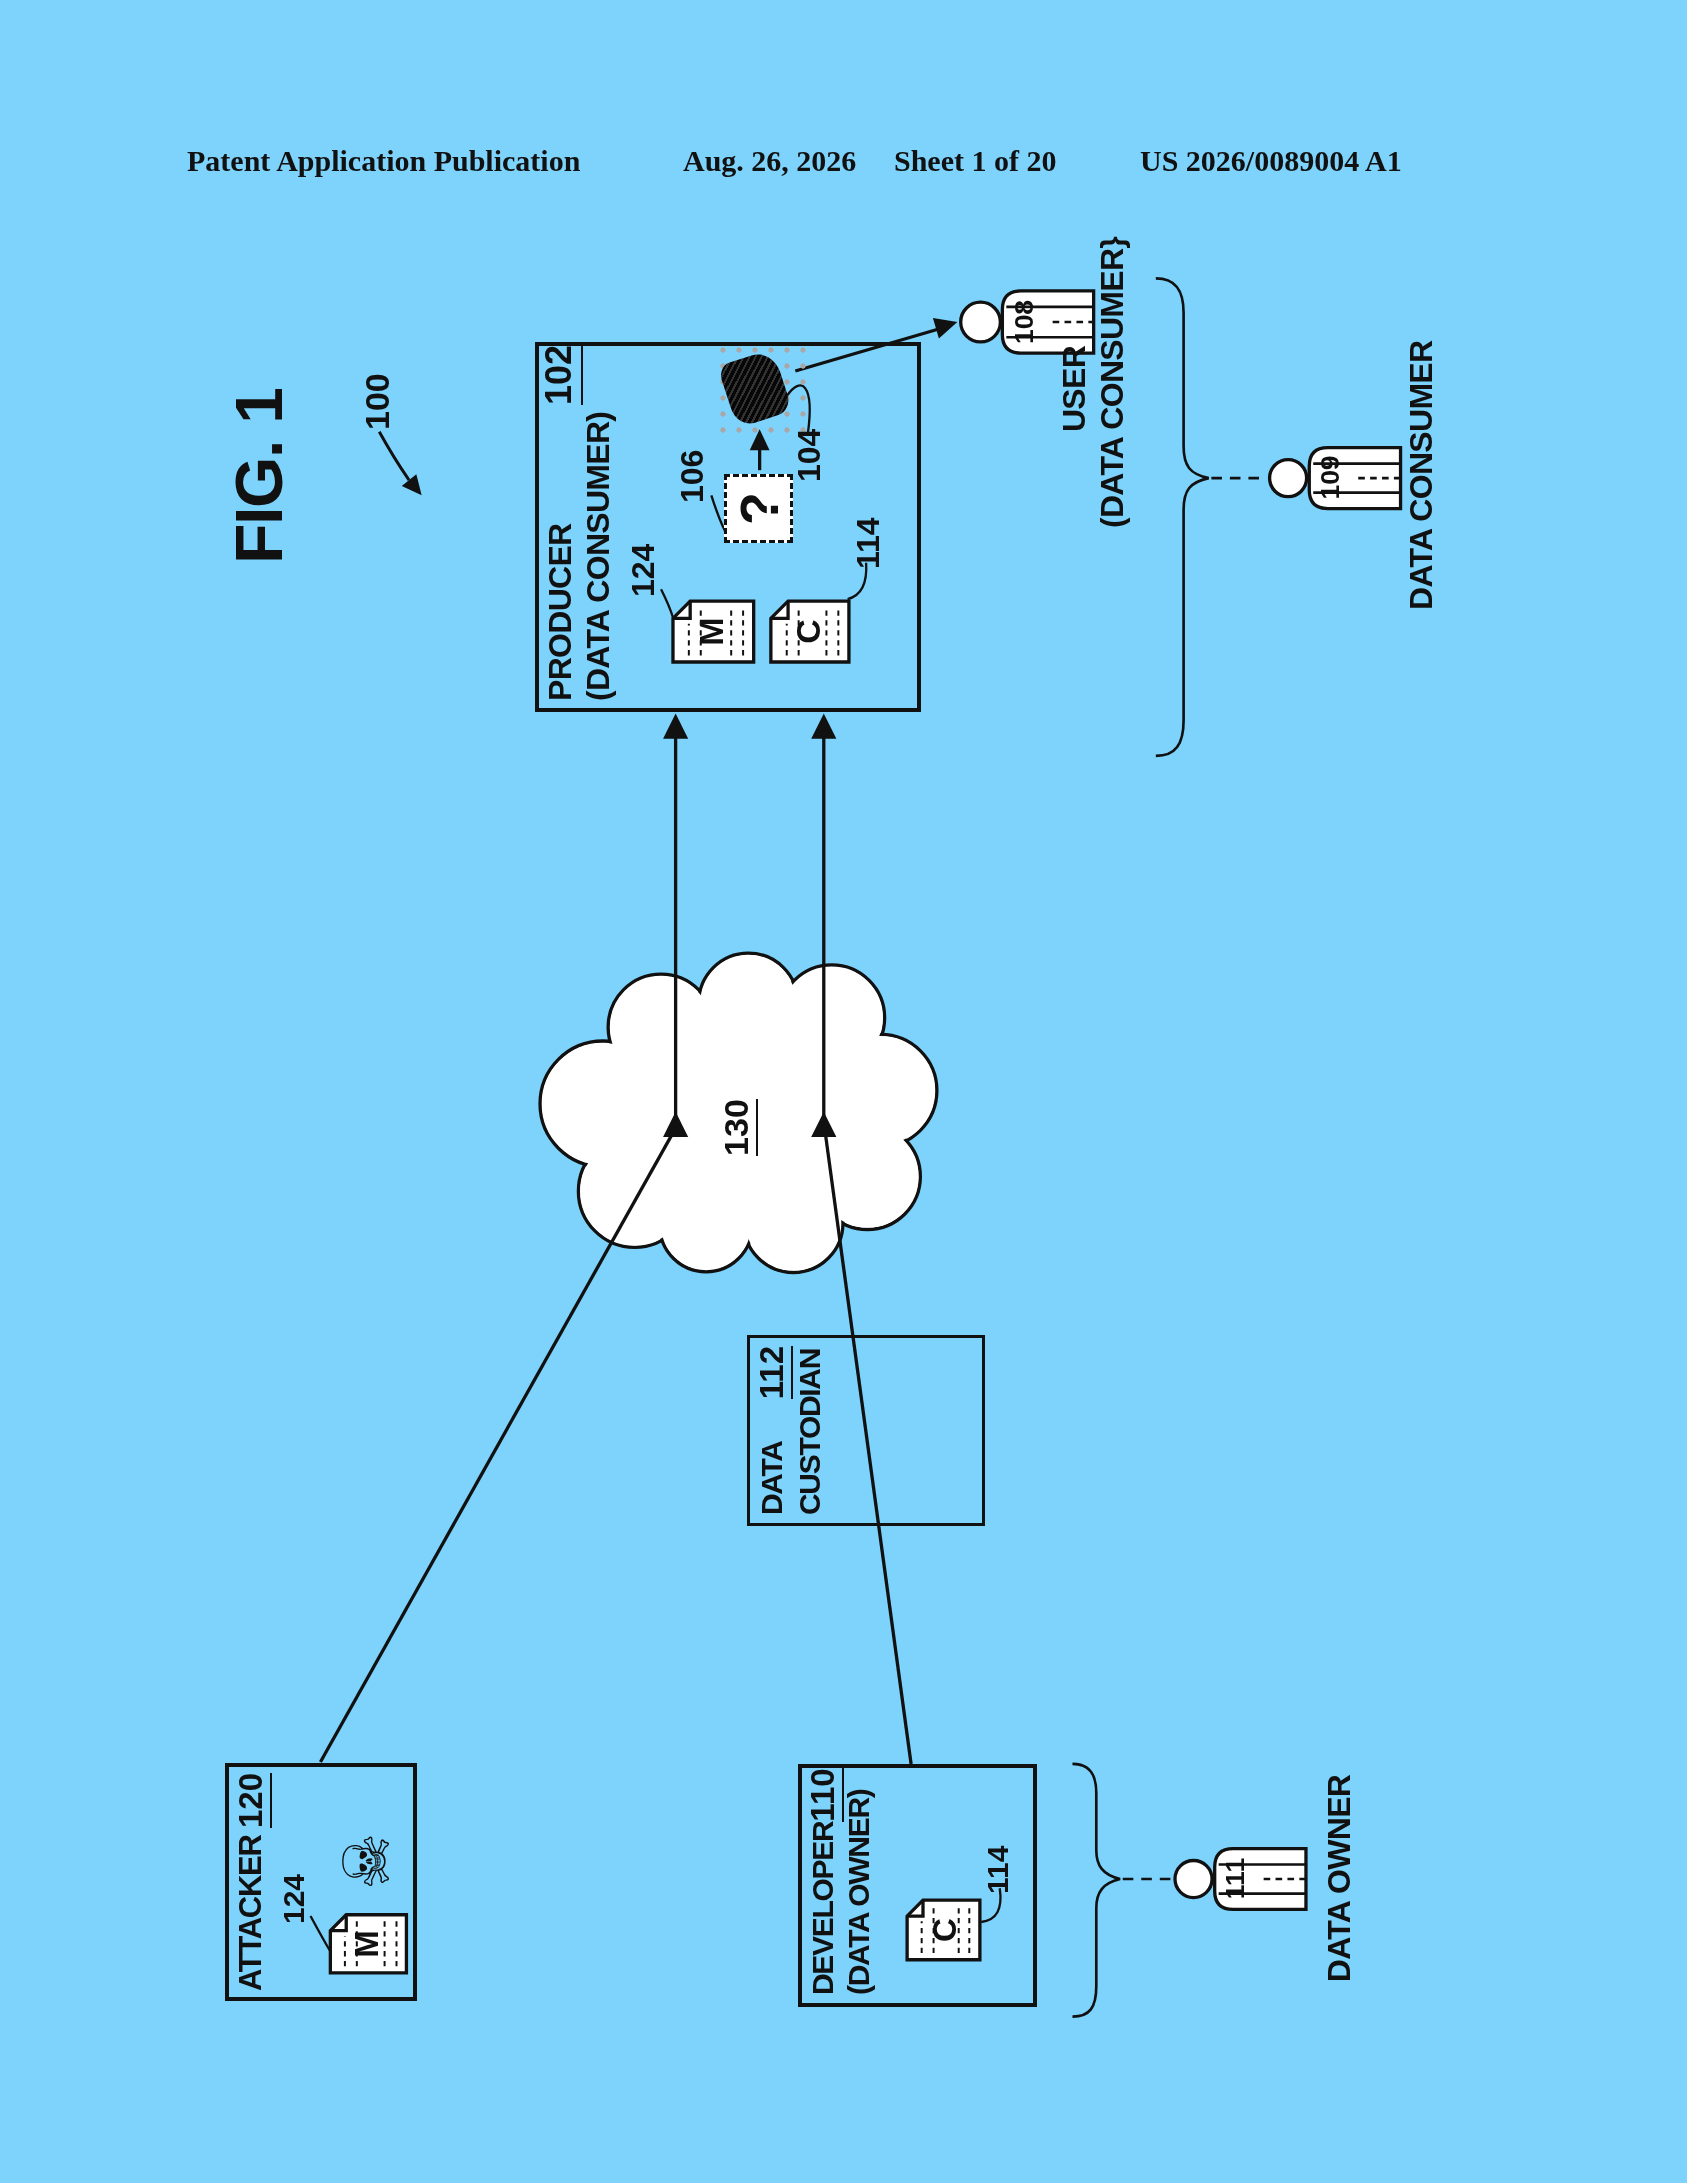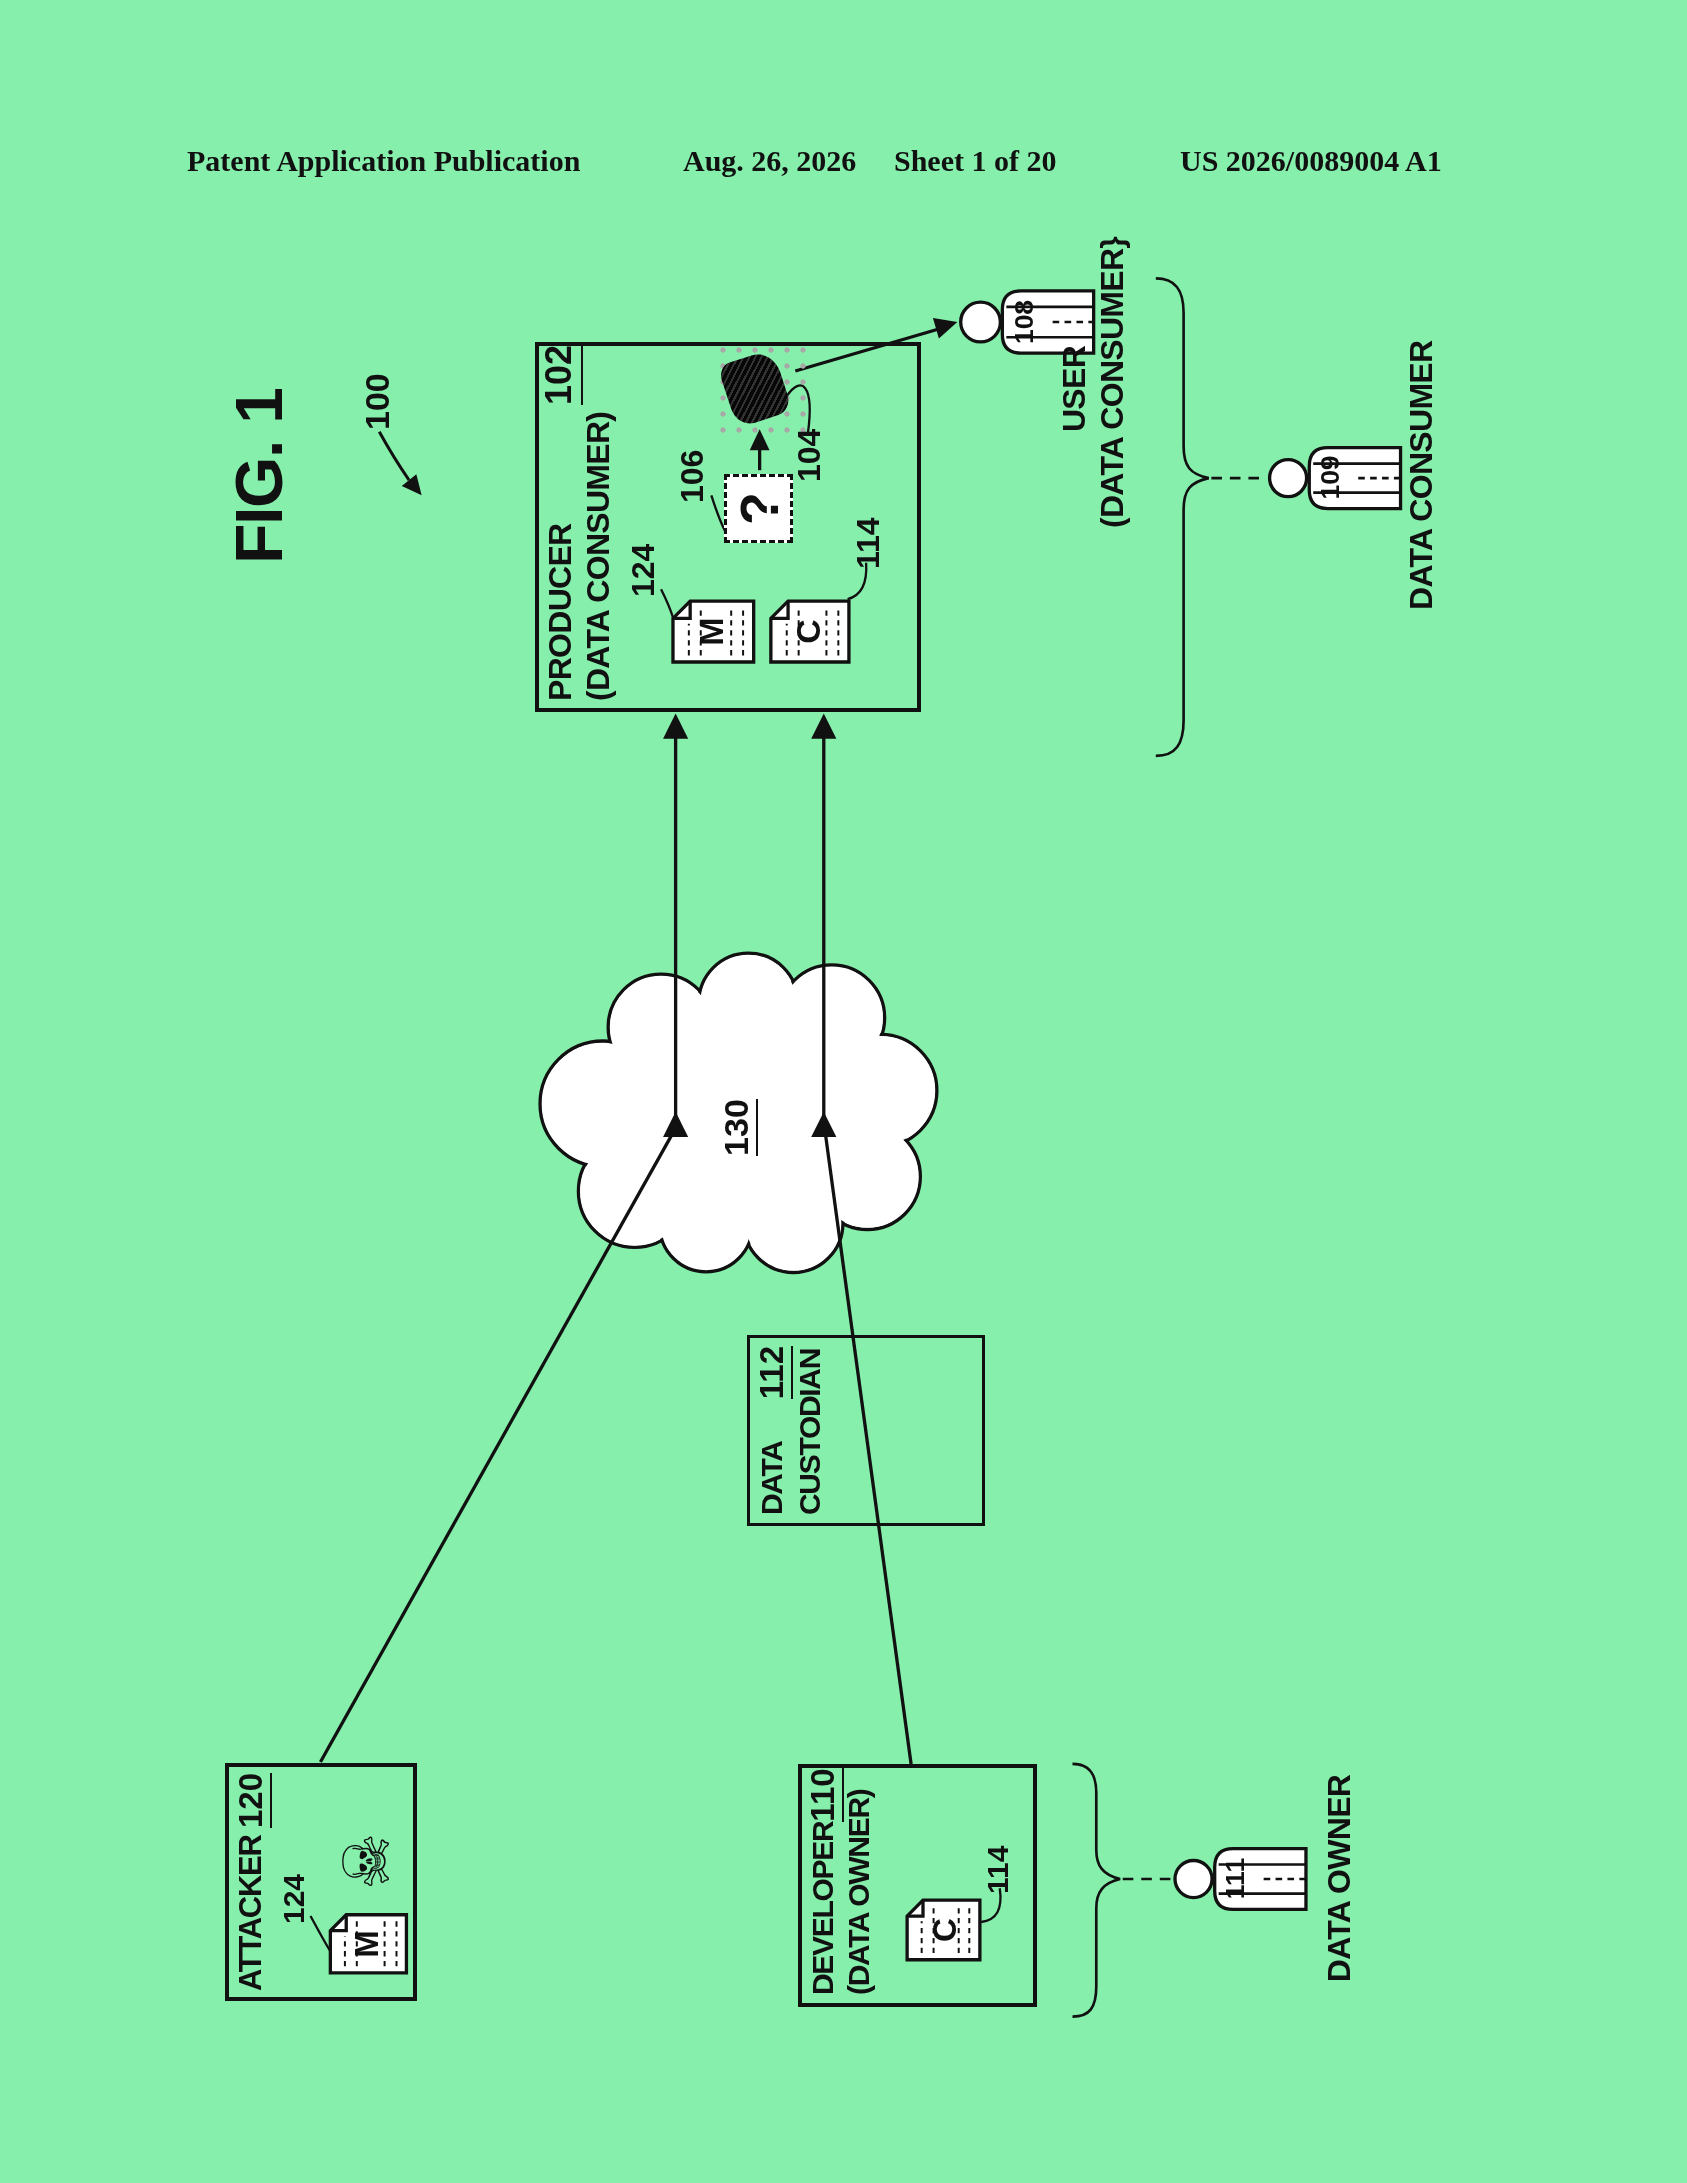--- a/index.html
+++ b/index.html
@@ -1,22 +1,22 @@
 <!DOCTYPE html>
 <html style="font-size:10.6px"><head>
 <meta charset="utf-8">
 <style>
   html,body{margin:0;padding:0;background:#e8e8e8;}
-  .page{position:relative;width:1687px;height:2183px;background:#86efac;overflow:hidden;
+  .page{position:relative;width:1687px;height:2183px;background:#7dd3fc;overflow:hidden;
         font-family:"Liberation Sans",sans-serif;color:#111;}
   
   .hdr{position:absolute;left:0;top:0;width:1687px;height:212px;}
   .hdr span{position:absolute;top:144px;font-family:"Liberation Serif",serif;
             font-weight:700;font-size:30px;letter-spacing:0px;white-space:nowrap;}
-  .hdr .h1{left:187px;} .hdr .h2{left:683px;} .hdr .h3{left:894px;} .hdr .h4{left:1180px;text-align:center;}
+  .hdr .h1{left:187px;} .hdr .h2{left:683px;} .hdr .h3{left:894px;} .hdr .h4{left:1140px;text-align:center;}
   
   .fig{position:absolute;left:198px;top:2051px;width:1852px;height:1323px;
        transform:rotate(-90deg);transform-origin:0 0;}
   .fig .art{position:absolute;left:0;top:0;z-index:1;}
   .abs{position:absolute;z-index:2;white-space:nowrap;}
   .box{position:absolute;z-index:2;border:4px solid #111;background:transparent;box-sizing:border-box;}
   .lbl{font-weight:700;letter-spacing:-0.7px;}
   .u{border-bottom:2.6px solid #111;padding-bottom:1.3px;}
   .row{display:flex;justify-content:space-between;align-items:flex-start;}
   .ctr{text-align:center;}

